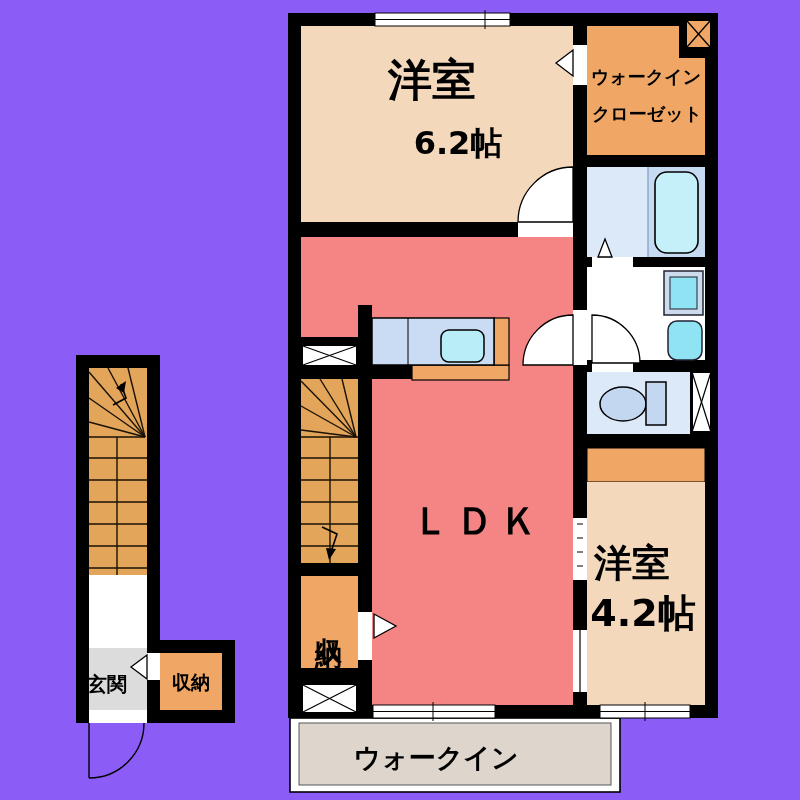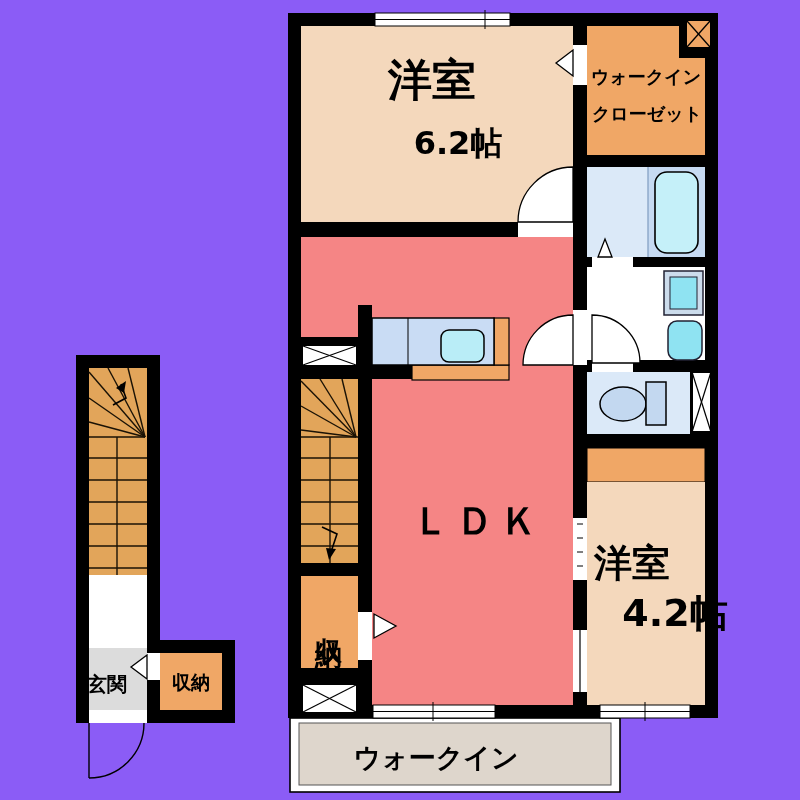--- a/index.html
+++ b/index.html
@@ -190,21 +190,21 @@
 
   <div class="lbl" style="left:432px;top:80px;font-size:44px;">洋室</div>
   <div class="lbl" style="left:458px;top:143px;font-size:32px;">6.2帖</div>
 
   <div class="lbl" style="left:646px;top:66px;font-size:18px;margin-top:11px;">ウォークイン</div>
   <div class="lbl" style="left:647px;top:114px;font-size:18px;">クローゼット</div>
 
   <div class="lbl" style="left:478px;top:497px;font-size:38px;letter-spacing:6px;margin-top:24px;">ＬＤＫ</div>
 
   <div class="lbl" style="left:632px;top:563px;font-size:38px;">洋室</div>
-  <div class="lbl" style="left:643px;top:613px;font-size:38px;margin-left:32px;">4.2帖</div>
+  <div class="lbl" style="left:643px;top:613px;font-size:38px;">4.2帖</div>
 
   <div class="lbl v" style="left:329px;top:620px;font-size:27px;">収納</div>
 
   <div class="lbl" style="left:436px;top:757px;font-size:27px;">ウォークイン</div>
 
   <div class="lbl" style="left:107px;top:684px;font-size:20px;">玄関</div>
   <div class="lbl" style="left:191px;top:682px;font-size:19px;">収納</div>
 </div>
 
 </body></html>

